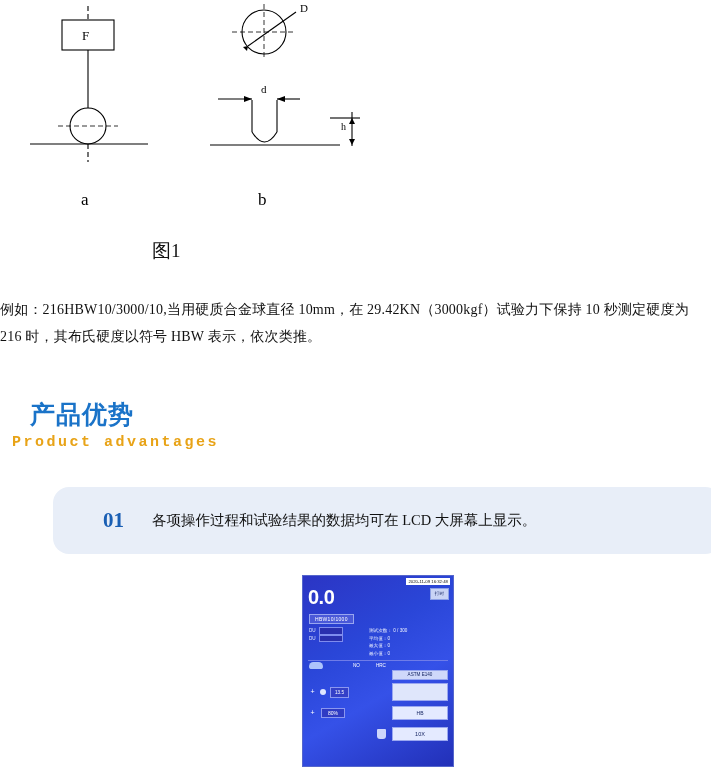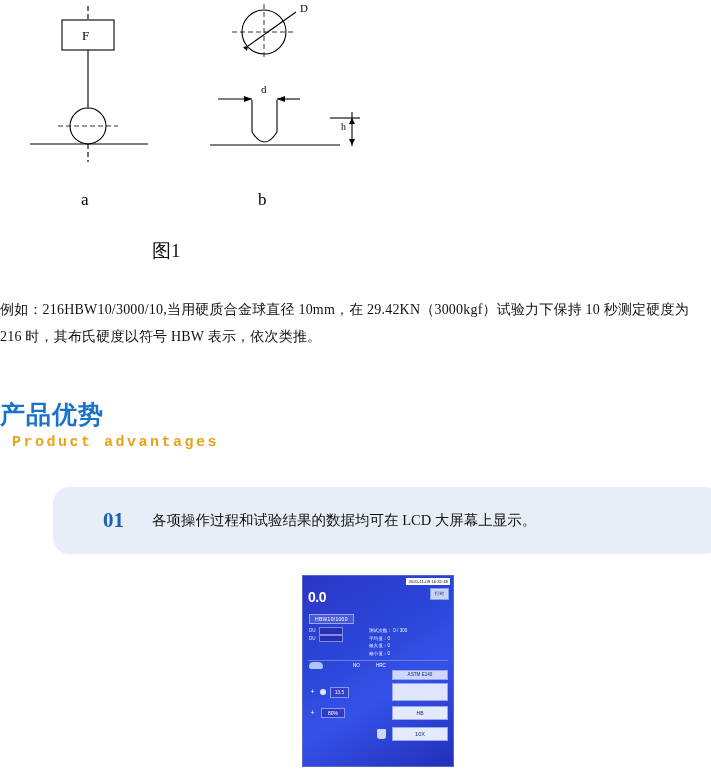--- a/index.html
+++ b/index.html
@@ -50,20 +50,21 @@
 
   
   .sec-title {
     position: absolute;
     left: 0px;
     top: 398px;
     font-size: 25px;
     font-weight: bold;
     color: #1a73c8;
     letter-spacing: 1px;
+    padding-left: 30px;
   }
   .sec-subtitle {
     position: absolute;
     left: 12px;
     top: 434px;
     font-size: 15px;
     font-weight: bold;
     color: #e8a317;
     letter-spacing: 2.5px;
     font-family: "Liberation Mono", monospace;
@@ -120,21 +121,21 @@
     background: #ffffff;
     color: #111;
     padding: 0 2px;
     line-height: 7px;
   }
   .dev-row1 {
     display: flex;
     padding: 1px 4px 0 5px;
   }
   .dev-val {
-    font-size: 14px;
+    font-size: 20px;
     font-weight: bold;
     letter-spacing: -0.5px;
     line-height: 20px;
   }
   .dev-timing {
     margin-left: auto;
     margin-top: 1px;
     font-size: 4.6px;
     background: #c9d3f5;
     color: #11205e;

